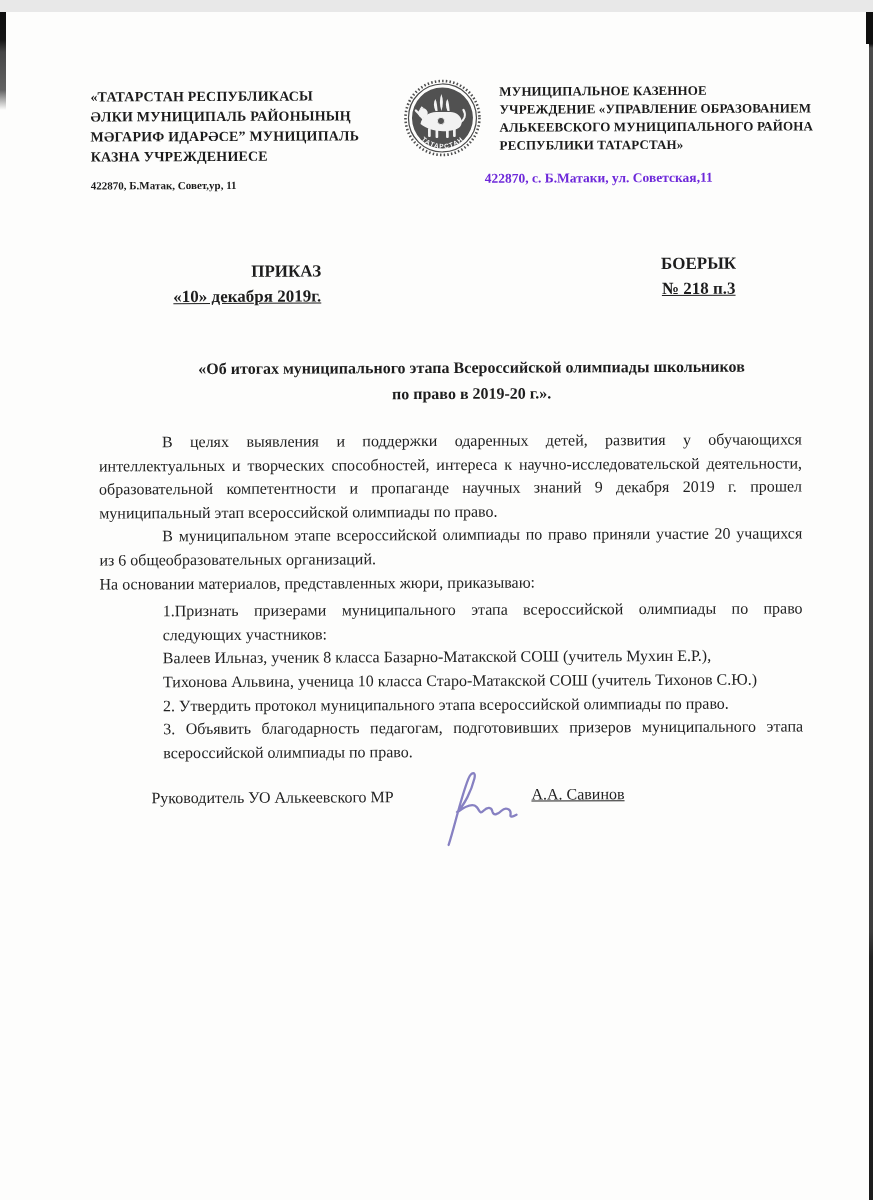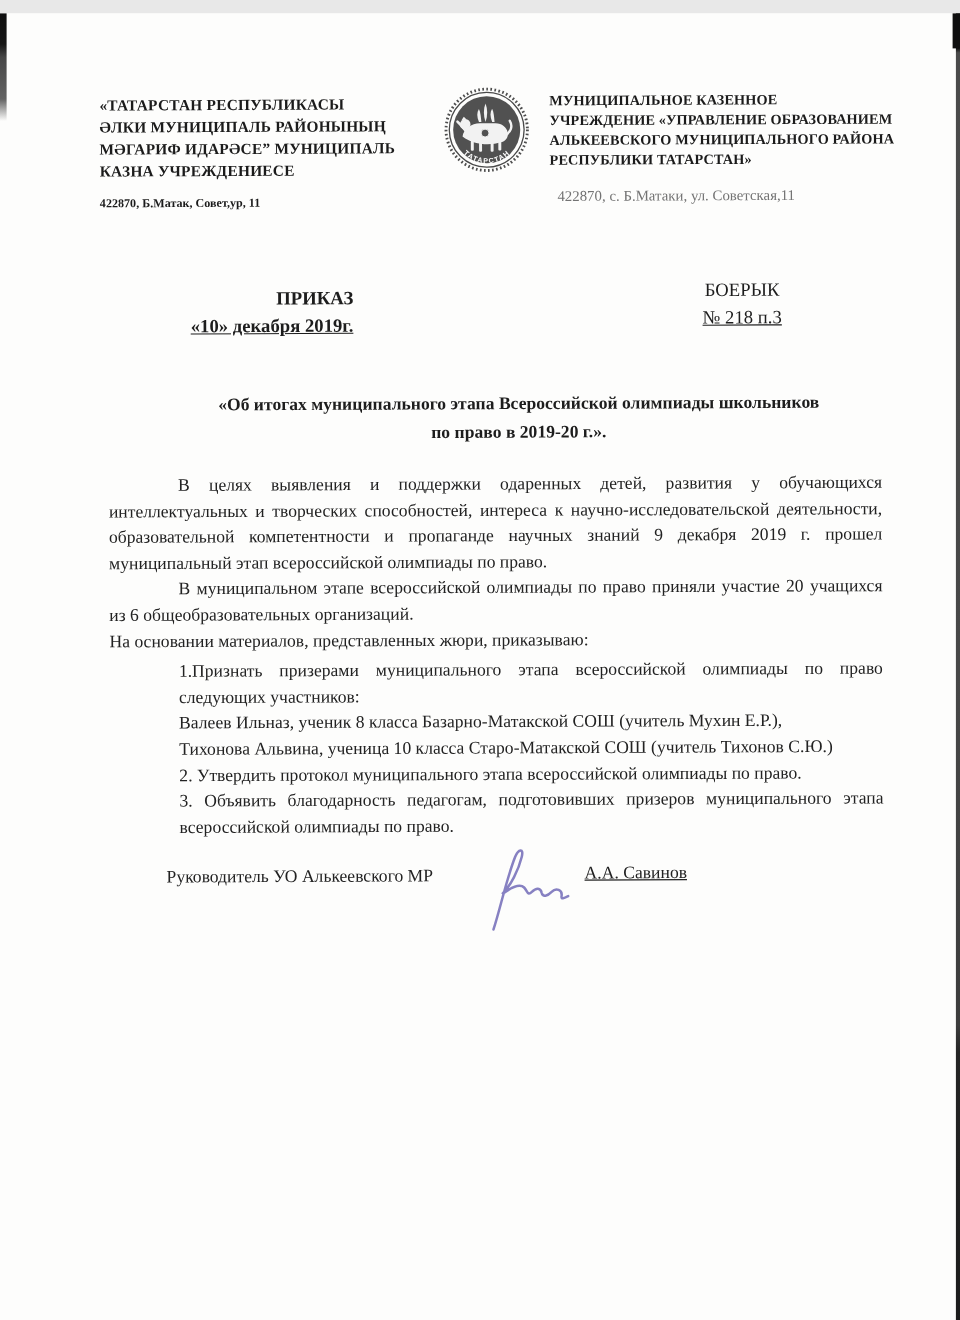--- a/index.html
+++ b/index.html
@@ -40,34 +40,34 @@
   .hdr-left-addr{
     position:absolute;left:90px;top:166px;
     font-weight:bold;font-size:11px;color:#1b1b1b;
   }
   .hdr-right{
     position:absolute;left:499px;top:71px;width:350px;
     font-weight:bold;font-size:13px;line-height:18px;
     color:#1b1b1b;letter-spacing:.1px;
   }
   .hdr-right-addr{
-    position:absolute;left:506px;top:159px;
-    font-weight:normal;font-size:13.5px;color:#737373;
+    position:absolute;left:484px;top:159px;
+    font-weight:bold;font-size:13.5px;color:#6d28d9;
   }
   .seal{position:absolute;left:400px;top:63px;width:84px;height:86px;}
 
   
   .order-left{
     position:absolute;left:100px;top:246px;width:220px;
     text-align:right;font-weight:bold;font-size:17px;line-height:25px;color:#1d1d1d;
   }
   .order-left .u{text-decoration:underline;}
   .order-right{
-    position:absolute;left:576px;top:240px;width:195px;
-    text-align:center;font-weight:normal;font-size:17px;line-height:25px;color:#1d1d1d;
+    position:absolute;left:600px;top:240px;width:195px;
+    text-align:center;font-weight:bold;font-size:17px;line-height:25px;color:#1d1d1d;
   }
   .order-right .u{text-decoration:underline;}
 
   
   .subject{
     position:absolute;left:130px;top:343px;width:680px;
     text-align:center;font-weight:bold;font-size:16px;line-height:26px;color:#1d1d1d;
   }
 
   

